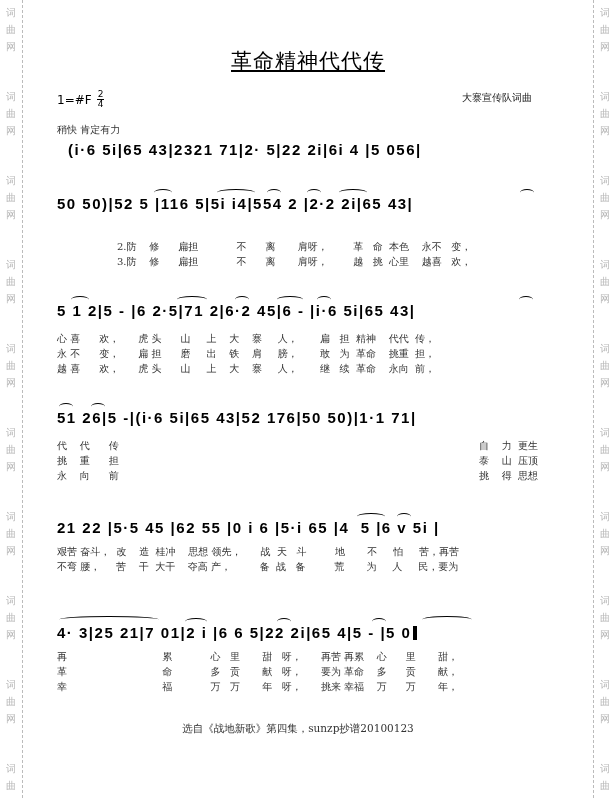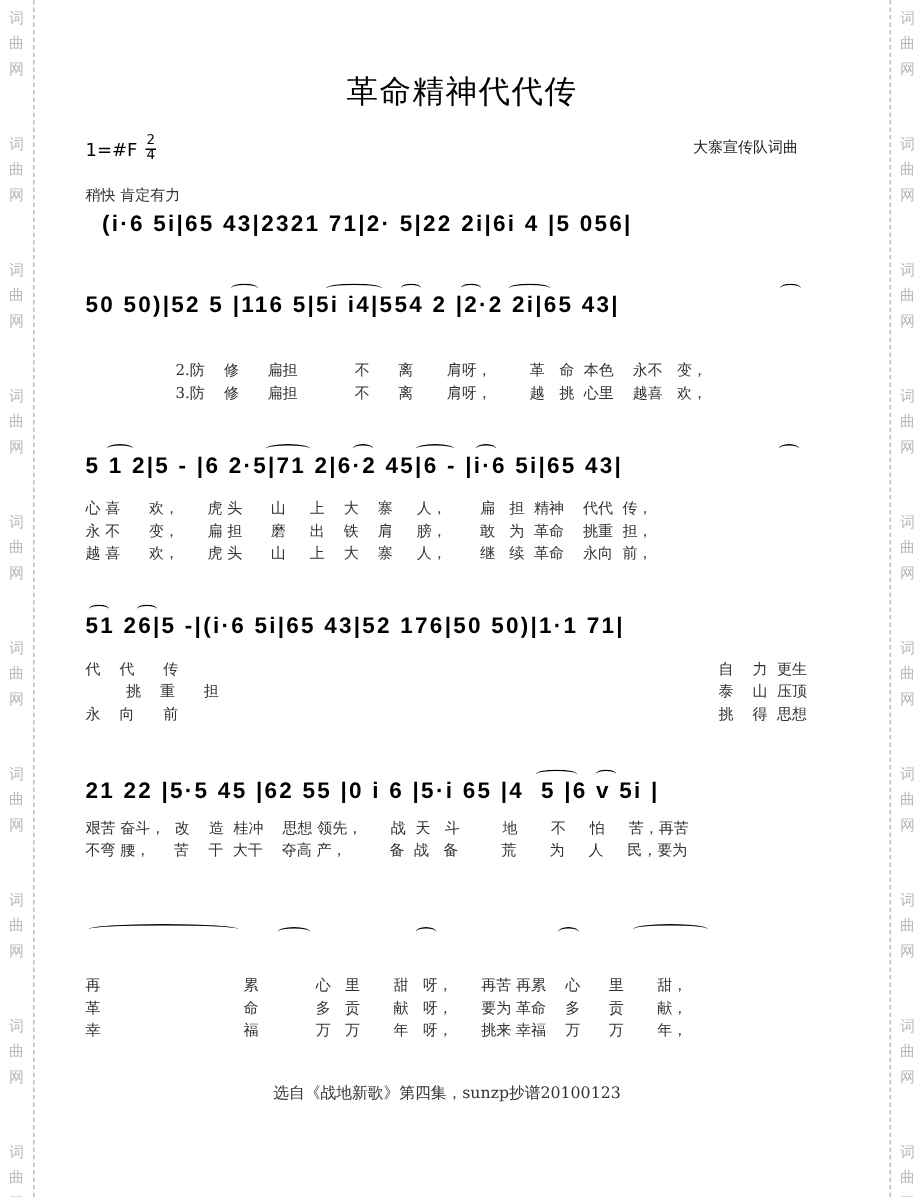--- a/index.html
+++ b/index.html
@@ -4,21 +4,21 @@
 <style>
   html, body { margin:0; padding:0; background:#fff; }
   body { width:616px; height:798px; position:relative; overflow:hidden; font-family:"DejaVu Sans", sans-serif; color:#000; }
   .wm-col { position:absolute; top:0; width:22px; height:798px; }
   .wm-col.left { left:0; }
   .wm-col.right { right:0; }
   .wm-line { position:absolute; top:0; height:798px; border-left:1px dashed #bbb; }
   .wm-line.left { left:22px; }
   .wm-line.right { right:22px; }
   .wm-group { position:absolute; width:22px; text-align:center; font-size:10px; line-height:17px; color:#b8b8b8; font-family:"DejaVu Serif", serif; }
-  .title { position:absolute; top:47px; left:0; width:616px; text-align:center; font-family:"DejaVu Serif", serif; font-size:21px; letter-spacing:1px; }
+  .title { position:absolute; top:47px; left:0; width:616px; text-align:center; font-family:"DejaVu Serif", serif; font-size:21px; letter-spacing:1px;text-decoration:underline; }
   .key { position:absolute; top:90px; left:57px; font-size:12px; display:flex; align-items:center; gap:2px; }
   .frac { display:inline-flex; flex-direction:column; align-items:center; font-size:9px; line-height:9px; margin-left:3px; }
   .frac .num { border-bottom:1px solid #000; padding:0 1px; }
   .credit { position:absolute; top:91px; left:462px; font-family:"DejaVu Serif", serif; font-size:10px; color:#222; }
   .tempo { position:absolute; top:123px; left:57px; font-family:"DejaVu Serif", serif; font-size:10px; color:#333; }
   .staff { position:absolute; left:57px; width:500px; }
   .notes { font-family:"Liberation Sans", sans-serif; font-weight:bold; font-size:15px; letter-spacing:1.5px; white-space:pre; height:22px; line-height:22px; }
   .lyr { position:absolute; font-family:"DejaVu Serif", serif; font-size:10px; color:#333; white-space:pre; }
   .slur { position:absolute; border-top:1.2px solid #000; border-radius:50% 50% 0 0; height:6px; }
   .footer { position:absolute; top:722px; left:0; width:596px; text-align:center; font-family:"DejaVu Serif", serif; font-size:10.5px; color:#333; }
@@ -94,39 +94,40 @@
   <div class="lyr" style="left:0px;top:32px;">心 喜      欢，      虎 头      山     上    大    寨     人，       扁   担  精神    代代  传，</div>
   <div class="lyr" style="left:0px;top:47px;">永 不      变，      扁 担      磨     出    铁    肩     膀，       敢   为  革命    挑重  担，</div>
   <div class="lyr" style="left:0px;top:62px;">越 喜      欢，      虎 头      山     上    大    寨     人，       继   续  革命    永向  前，</div>
 </div>
 
 <div class="staff" style="top:407px;height:80px;">
   <div class="slur" style="left:2px;top:-4px;width:14px;"></div>
   <div class="slur" style="left:34px;top:-4px;width:14px;"></div>
   <div class="notes">51 26|5 -|(i·6 5i|65 43|52 176|50 50)|1·1 71|</div>
   <div class="lyr" style="left:0px;top:32px;">代    代      传</div>
-  <div class="lyr" style="left:0px;top:47px;margin-left:27px;">挑    重      担</div>
+  <div class="lyr" style="left:0px;top:47px;">挑    重      担</div>
   <div class="lyr" style="left:0px;top:62px;">永    向      前</div>
   <div class="lyr" style="left:422px;top:32px;">自    力  更生</div>
   <div class="lyr" style="left:422px;top:47px;">泰    山  压顶</div>
   <div class="lyr" style="left:422px;top:62px;">挑    得  思想</div>
 </div>
 
 <div class="staff" style="top:517px;height:80px;">
   <div class="slur" style="left:300px;top:-4px;width:28px;"></div>
   <div class="slur" style="left:340px;top:-4px;width:14px;"></div>
   <div class="notes">21 22 |5·5 45 |62 55 |0 i 6 |5·i 65 |4  5 |6 v 5i |</div>
   <div class="lyr" style="left:0px;top:28px;">艰苦 奋斗，  改    造  桂冲    思想 领先，      战  天   斗         地       不     怕     苦，再苦</div>
   <div class="lyr" style="left:0px;top:43px;">不弯 腰，     苦    干  大干    夺高 产，         备  战   备         荒       为     人     民，要为</div>
 </div>
 
 <div class="staff" style="top:622px;height:80px;">
   <div class="slur" style="left:2px;top:-6px;width:100px;"></div>
   <div class="slur" style="left:128px;top:-4px;width:22px;"></div>
   <div class="slur" style="left:220px;top:-4px;width:14px;"></div>
   <div class="slur" style="left:315px;top:-4px;width:14px;"></div>
   <div class="slur" style="left:365px;top:-6px;width:50px;"></div>
+  <div class="notes"><span>4· 3|25 21|7 01|2 i |6 6 5|22 2i|65 4|5 - |5 0</span><span class="endbar"></span></div>
   <div class="lyr" style="left:0px;top:28px;">再                              累            心   里       甜   呀，      再苦 再累    心      里       甜，</div>
   <div class="lyr" style="left:0px;top:58px;">幸                              福            万   万       年   呀，      挑来 幸福    万      万       年，</div>
   <div class="lyr" style="left:0px;top:43px;">革                              命            多   贡       献   呀，      要为 革命    多      贡       献，</div>
 </div>
 
 <div class="footer">选自《战地新歌》第四集，sunzp抄谱20100123</div>
 
 </body></html>

